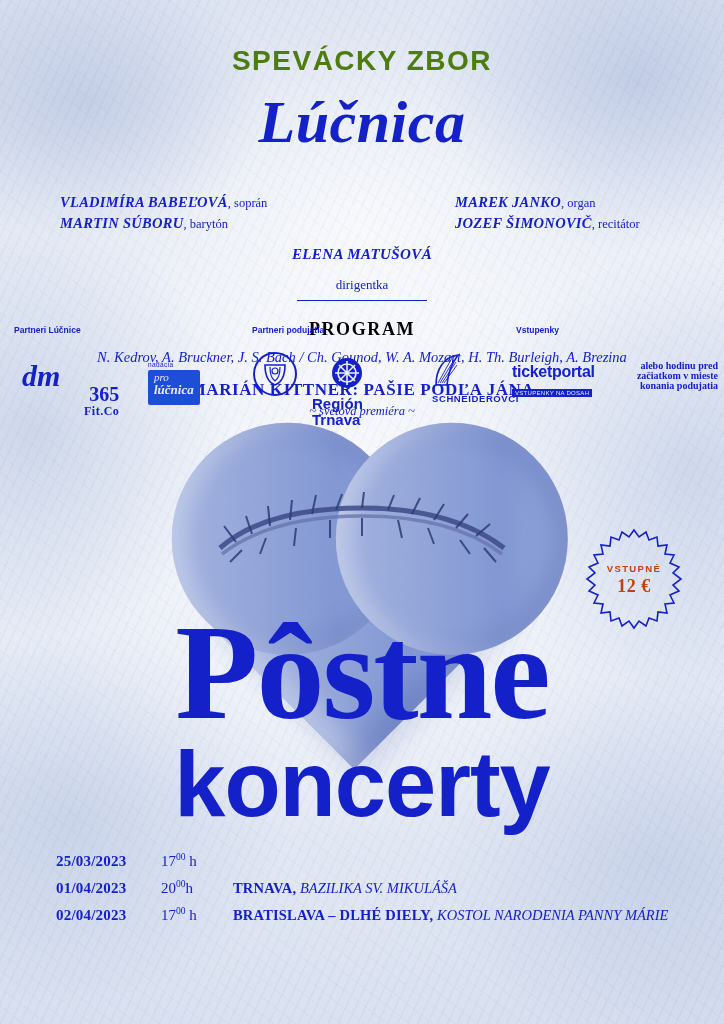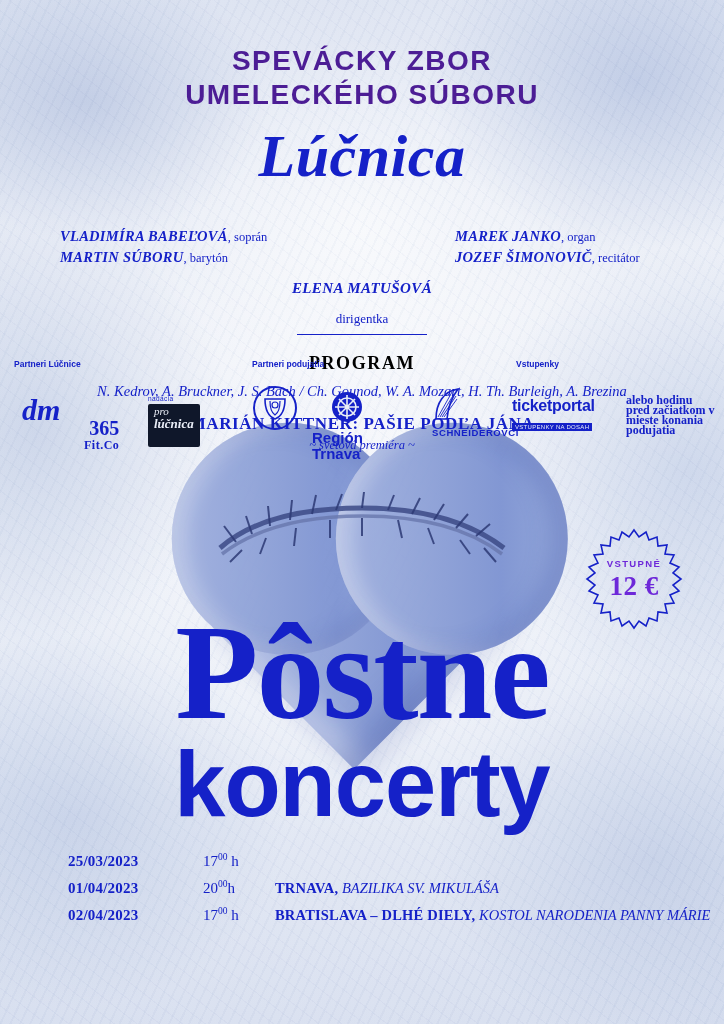--- a/index.html
+++ b/index.html
@@ -51,21 +51,21 @@
   .content { position: relative; z-index: 5; }
 
   
   .head {
     text-align: center;
     padding-top: 44px;
   }
   .head-l1, .head-l2 {
     font-family: "Liberation Sans", sans-serif;
     font-weight: bold;
-    color: #4c1d95;
+    color: #4d7c0f;
     letter-spacing: 1.5px;
     font-size: 28px;
     line-height: 34px;
   }
   .luc {
     font-family: "Liberation Serif", serif;
     font-style: italic;
     font-weight: bold;
     color: #1521c8;
     font-size: 60px;
@@ -171,33 +171,33 @@
 
   
   .price {
     position: absolute;
     right: 38px;
     top: 528px;
     width: 104px; height: 104px;
     z-index: 6;
     display: flex; flex-direction: column;
     align-items: center; justify-content: center;
-    color: #6d28d9;
+    color: #c2410c;
   }
   .price svg { position: absolute; inset: 0; }
   .price-lbl {
     position: relative;
     font-family: "Liberation Sans", sans-serif;
     font-size: 9.5px; font-weight: bold; letter-spacing: 1.4px;
     margin-bottom: 2px;
   }
   .price-val {
     position: relative;
     font-family: "Liberation Serif", serif;
-    font-size: 27px; font-weight: bold; letter-spacing: .5px;
+    font-size: 18px; font-weight: bold; letter-spacing: .5px;
   }
 
   
   .bigtitle {
     position: absolute;
     left: 0; right: 0;
     top: 612px;
     text-align: center;
     z-index: 7;
     color: #1521c8;
@@ -214,33 +214,33 @@
     font-weight: bold;
     font-size: 92px;
     line-height: 92px;
     letter-spacing: -1px;
     margin-top: 6px;
   }
 
   
   .dates {
     position: absolute;
-    left: 12px; right: 0;
+    left: 0; right: 0;
     top: 852px;
     z-index: 7;
     color: #1521c8;
   }
   .drow {
     display: flex;
     align-items: baseline;
     padding: 0 0 0 56px;
     height: 27px;
   }
   .ddate { width: 105px; font-weight: bold; font-size: 15px; letter-spacing: .2px; }
-  .dtime { width: 72px; font-size: 15px; margin-left: 30px; }
+  .dtime { width: 72px; font-size: 15px; }
   .dtime sup { font-size: 9.5px; vertical-align: super; }
   .dplace { font-size: 14.5px; }
   .dplace b { font-weight: bold; letter-spacing: .2px; }
   .dplace i { font-style: italic; }
 
   
   .footer {
     position: absolute;
     left: 0; right: 0; bottom: 0;
     height: 96px;
@@ -260,33 +260,33 @@
 
   .logos { position: absolute; top: 20px; left: 0; right: 0; height: 60px; }
   .logo { position: absolute; color: #1521c8; }
 
   .lg-dm { left: 22px; top: 16px; font-family: "Liberation Serif", serif; font-style: italic; font-weight: bold; font-size: 30px; }
   .lg-365 { left: 84px; top: 12px; text-align: right; margin-top: 29px; }
   .lg-365 .t { font-family: "Liberation Serif", serif; font-weight: bold; font-size: 20px; line-height: 20px; }
   .lg-365 .s { font-family: "Liberation Serif", serif; font-weight: bold; font-size: 12px; letter-spacing: .5px; }
   .lg-nad { left: 148px; top: 18px; }
   .lg-nad .k { font-family: "Liberation Sans", sans-serif; font-size: 6.5px; letter-spacing: .4px; }
-  .lg-nad .box { background: #0f172a; color:#e9edf6; padding: 2px 6px 16px; border-radius: 2px; margin-top: 2px; }
+  .lg-nad .box { background: #1d4ed8; color:#e9edf6; padding: 2px 6px 8px; border-radius: 2px; margin-top: 2px; }
   .lg-nad .b1 { font-family: "Liberation Serif", serif; font-size: 11px; font-style: italic; line-height: 11px; }
   .lg-nad .b2 { font-family: "Liberation Serif", serif; font-size: 13px; font-style: italic; font-weight: bold; line-height: 14px; }
 
   .lg-tt { left: 252px; top: 8px; }
   .lg-reg { left: 312px; top: 14px; display: flex; align-items: flex-end; gap: 7px; flex-direction: column; }
   .lg-reg .txt { font-family: "Liberation Sans", sans-serif; font-weight: bold; font-size: 15px; line-height: 16px; }
   .lg-schn { left: 432px; top: 10px; }
   .lg-schn .nm3 { font-family: "Liberation Sans", sans-serif; font-weight: bold; font-size: 9.5px; letter-spacing: .6px; margin-top: 2px; }
   .lg-tp { left: 512px; top: 20px; }
   .lg-tp .main { font-family: "Liberation Sans", sans-serif; font-weight: bold; font-size: 16px; letter-spacing: -.3px; }
   .lg-tp .sub { font-family: "Liberation Sans", sans-serif; font-size: 6px; letter-spacing: .3px; background:#1521c8; color:#e9edf6; padding: 1px 3px; display:inline-block; margin-top:1px; }
-  .lg-note { left: 626px; top: 18px; width: 92px; font-family: "Liberation Serif", serif; font-weight: bold; font-size: 12px; line-height: 10px; text-align: left; }
+  .lg-note { left: 626px; top: 18px; width: 92px; font-family: "Liberation Serif", serif; font-weight: bold; font-size: 10px; line-height: 10px; text-align: right; }
 </style>
 </head>
 <body>
 
 <div class="poster">
   <div class="bg"></div>
   <div class="vign"></div>
 
   <div class="heart-wrap">
     <div class="heart"></div>
@@ -316,21 +316,20 @@
           <path d="M248 48 L258 62"></path>
           <path d="M272 56 L284 70"></path>
       </g>
     </svg>
   </div>
 
   <div class="content">
 
     <div class="head">
       <div class="head-l1">SPEVÁCKY ZBOR</div>
-      <div class="head-l2">UMELECKÉHO SÚBORU</div>
       <div class="luc">Lúčnica</div>
     </div>
 
     <div class="perf">
       <div class="perf-col perf-left">
         <div>
           <span class="nm">VLADIMÍRA BABEĽOVÁ</span><span class="rl">, </span><span class="rl">soprán</span>
         </div>
         <div>
           <span class="nm">MARTIN SÚBORU</span><span class="rl">, </span><span class="rl">barytón</span>

